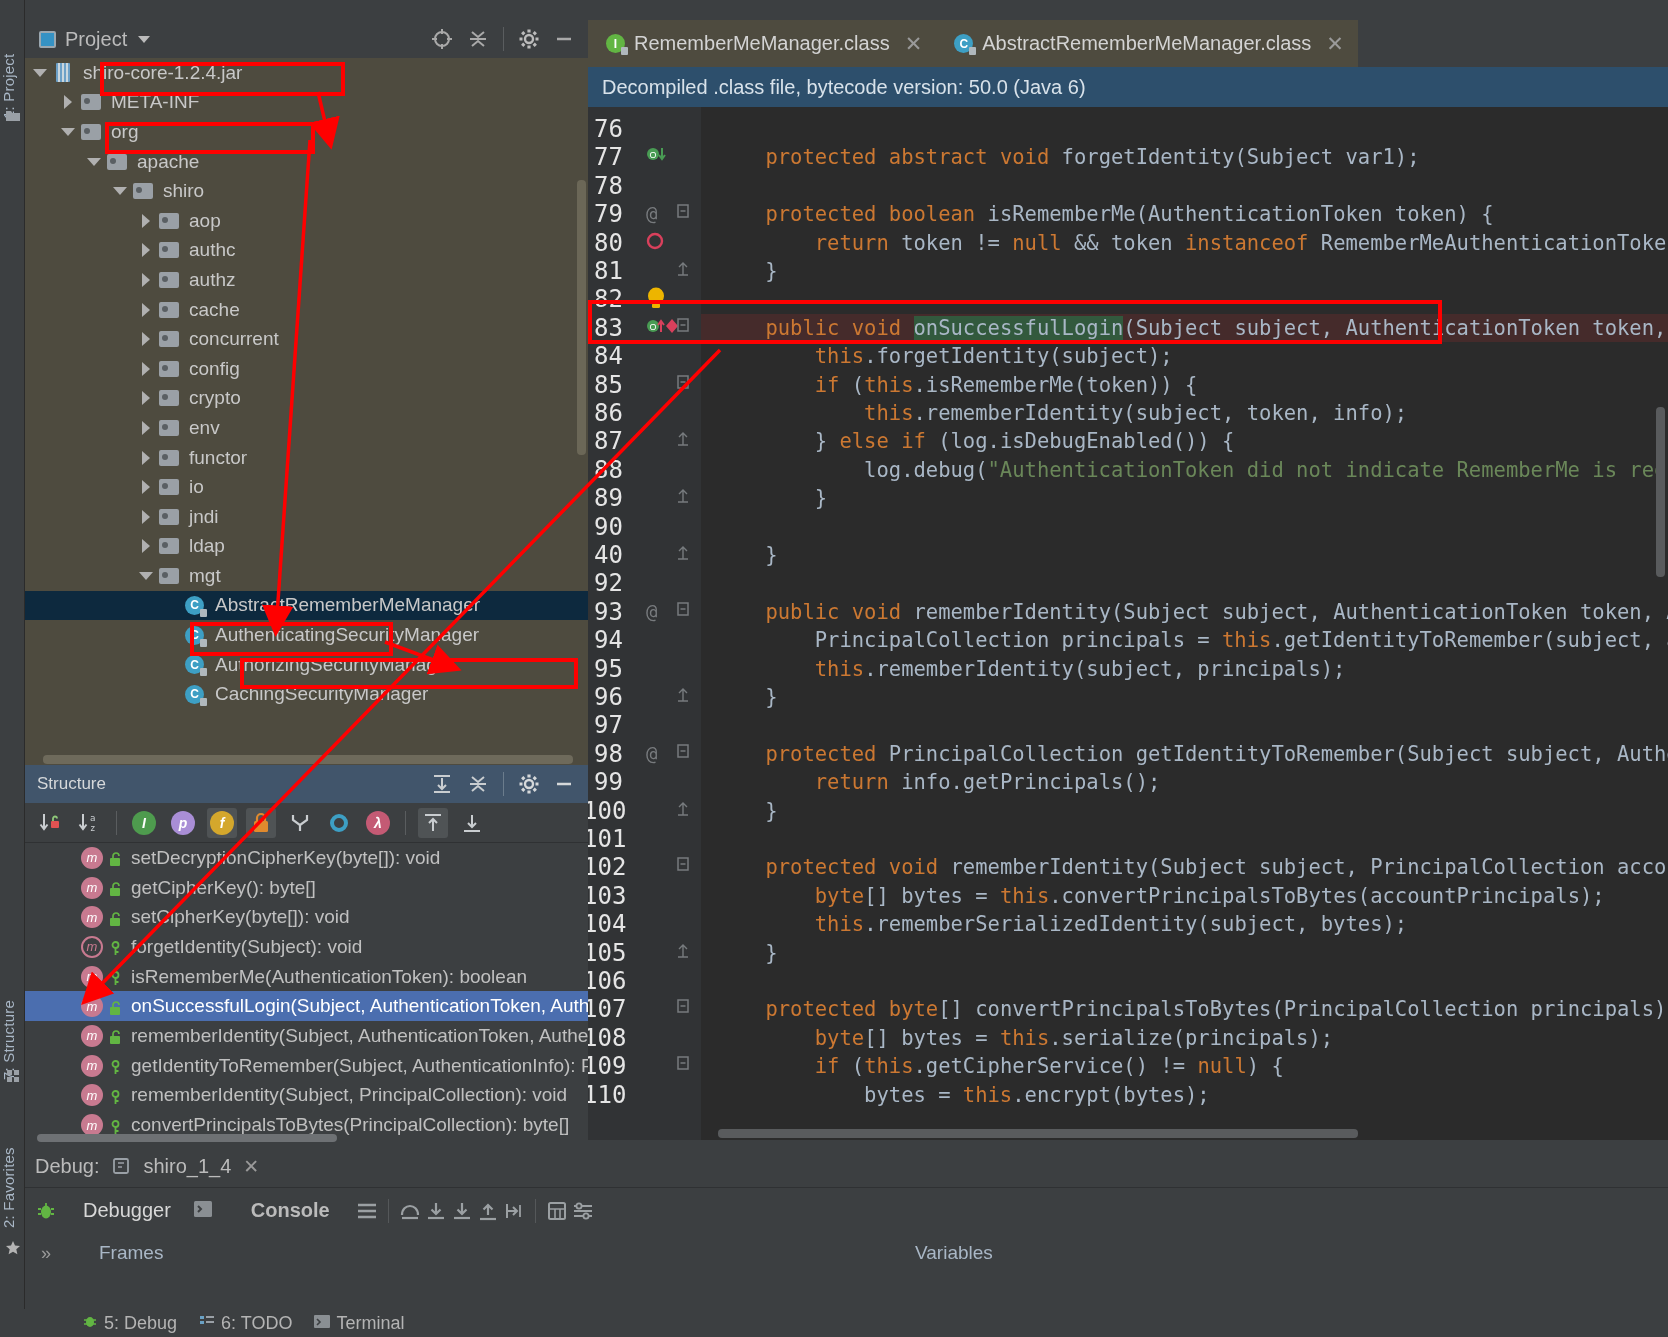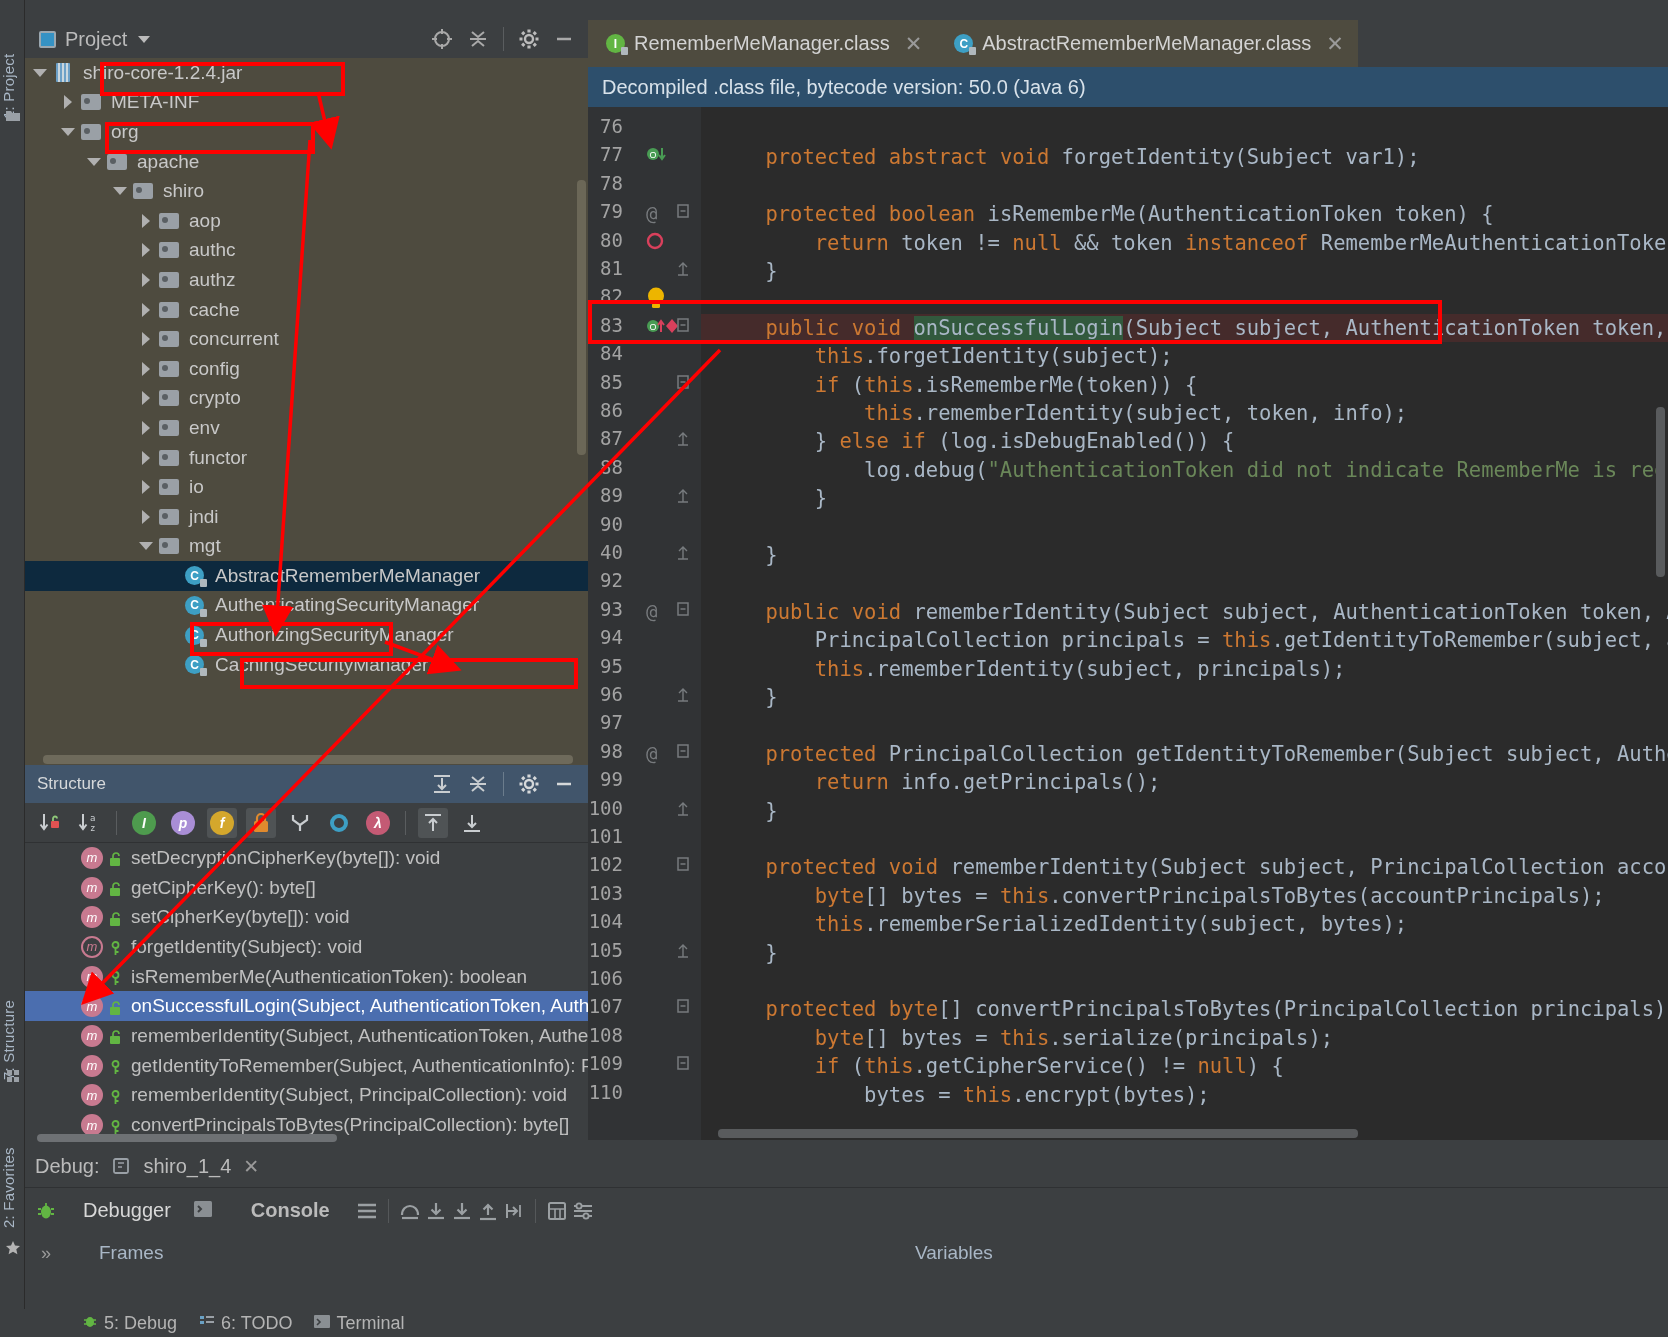--- a/index.html
+++ b/index.html
@@ -104,21 +104,21 @@
     position:absolute; left:588px; top:20px; width:1080px; height:1190px; background:#2b2b2b;
   }
   #tabbar{height:47px;background:#3c3f41;display:flex;align-items:stretch;}
   .tab{display:flex;align-items:center;padding:0 14px 0 18px;font-size:20px;color:#d3d3d3;gap:9px;}
   .tab.active{background:#4e4b3f;}
   .tab.inactive{background:#4e4b3f;}
   .tabclose{color:#9a9a9a;font-size:21px;margin-left:6px;}
   #notice{height:40px;background:#2d4f6c;color:#d8e2ea;font-size:20px;display:flex;align-items:center;padding-left:14px;}
   #codearea{position:relative;height:1075px;background:#2b2b2b;overflow:hidden;}
   #gutter{position:absolute;left:0;top:0;width:113px;height:100%;background:#313335;}
-  .lnum{position:absolute;right:78px;color:#a3a3a3;font-size:19px;text-align:right;width:40px;font-family:"DejaVu Sans Mono",monospace;}
+  .lnum{position:absolute;right:78px;color:#e5e5e5;font-size:24px;text-align:right;width:40px;font-family:"DejaVu Sans Mono",monospace;}
   .gmark{position:absolute;font-size:17px;}
   .fold{position:absolute;left:88px;color:#777b7e;font-size:15px;}
   #codetext{
     position:absolute;left:128px;top:0;font-family:"DejaVu Sans Mono",monospace;
     font-size:20.5px;line-height:28.4px;white-space:pre;color:#a9b7c6;
   }
   .k{color:#cc7832;} .s{color:#6a8759;}
   .hl-line{position:absolute;left:113px;height:28.4px;background:#452b2b;}
   .hl-word{background:#32593d;margin-top:24px;}
   #breadcrumb{
@@ -318,20 +318,27 @@
           <span class="tlabel">io</span>
         </div>
         <div class="trow ind4">
           <span class="tarrow right"></span>
           <span class="ticon">
             <span class="folder"></span>
           </span>
           <span class="tlabel">jndi</span>
         </div>
         <div class="trow ind4">
+          <span class="tarrow right"></span>
+          <span class="ticon">
+            <span class="folder"></span>
+          </span>
+          <span class="tlabel">ldap</span>
+        </div>
+        <div class="trow ind4">
           <span class="tarrow down"></span>
           <span class="ticon">
             <span class="folder"></span>
           </span>
           <span class="tlabel">mgt</span>
         </div>
         <div class="trow ind5 sel">
           <span class="tarrow "></span>
           <span class="ticon">
             <span class="classico">C</span>

